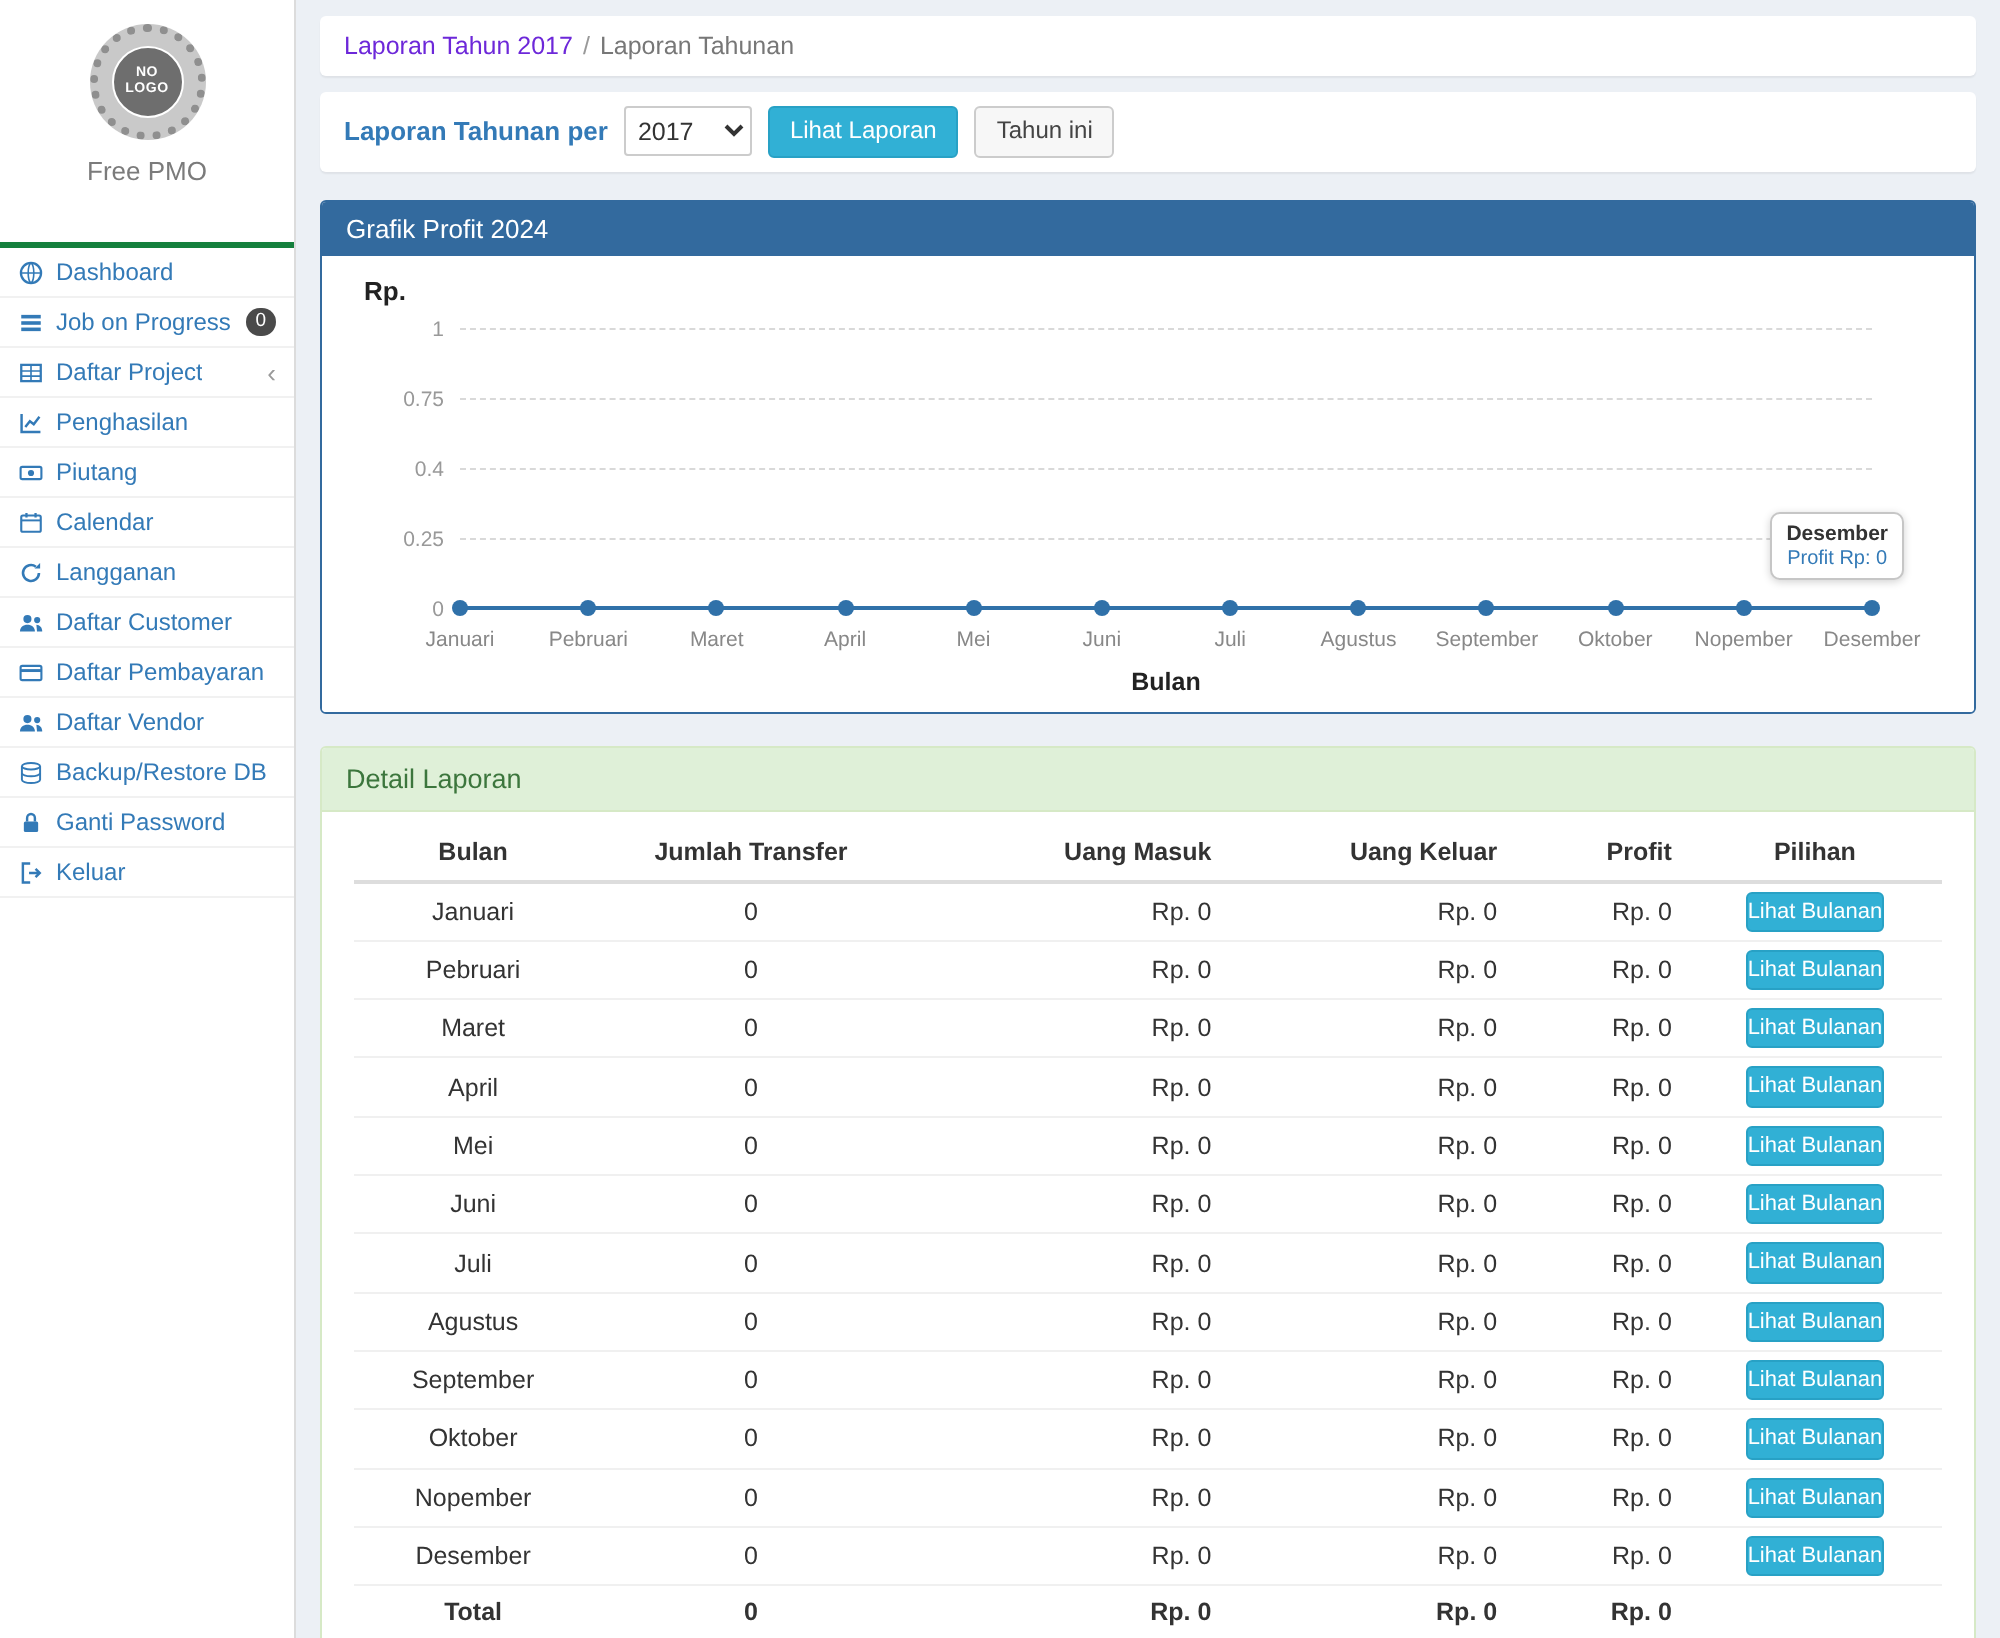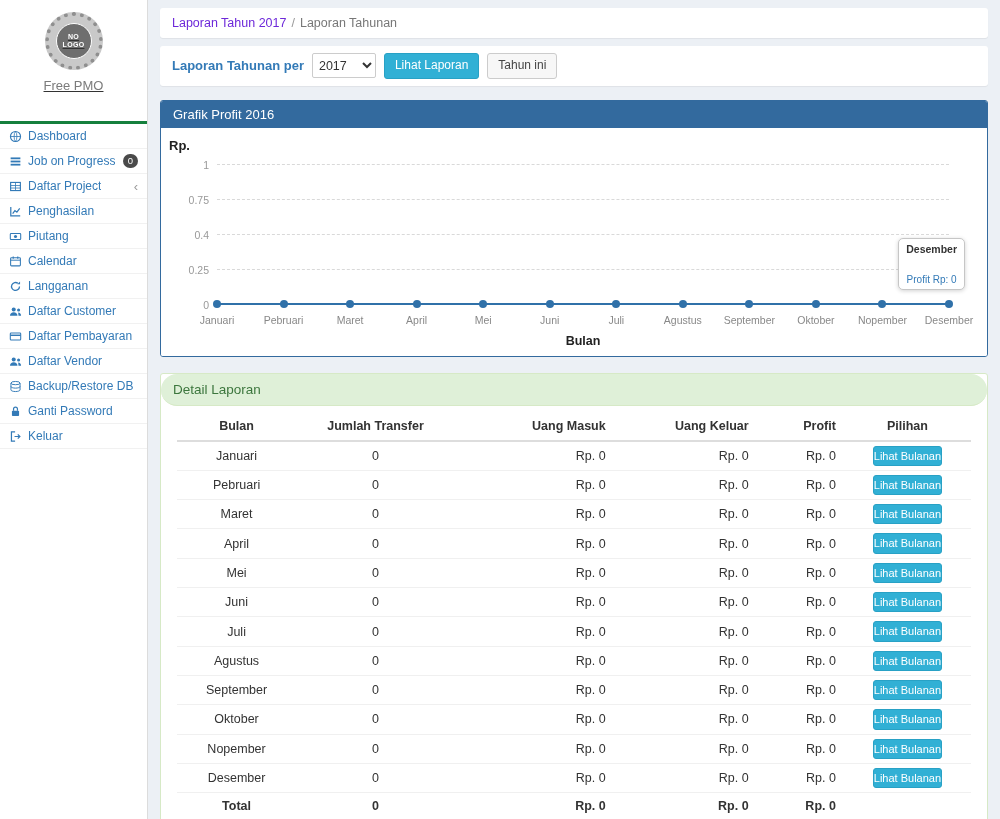--- a/index.html
+++ b/index.html
@@ -8,21 +8,21 @@
     width: 1000px; height: 819px;
     overflow: hidden;
     background: #ecf0f5;
     font-family: "Liberation Sans", "DejaVu Sans", sans-serif;
     font-size: 13px; color: #333;
   }
   .layout { display: flex; width: 100%; height: 100%; }
 
   
   .sidebar { width: 148px; min-width: 148px; background: #fff; border-right: 1px solid #dcdcdc; }
-  .brand { padding: 12px 0 8px; text-align: center; text-decoration: underline; }
+  .brand { padding: 12px 0 8px; text-align: center; }
   .logo { width: 58px; height: 58px; margin: 0 auto; border-radius: 50%;
           border: 4px dotted #8f8f8f; background: #c9c9c9;
           display: flex; align-items: center; justify-content: center; }
   .logo-inner { width: 36px; height: 36px; border-radius: 50%; background: #6e6e6e;
           color: #fff; font-size: 7px; font-weight: bold; letter-spacing: .3px;
           display: flex; align-items: center; justify-content: center;
           text-align: center; line-height: 1.15; border: 1px solid #fff; padding: 2px; }
   .brand-name { margin-top: 8px; color: #7b7b7b; font-size: 13px; }
   .menu { margin-top: 20px; border-top: 3px solid #15803d; text-align: center; }
   .menu-item { display: flex; align-items: center; gap: 6px; padding: 5px 9px;
@@ -49,44 +49,44 @@
           font-family: inherit; padding: 1px 2px; background: #fff; color: #333; width: 64px; cursor: pointer; }
   .btn { border-radius: 3px; font-size: 12px; font-family: inherit; padding: 4px 10px;
           cursor: pointer; line-height: 1.3; }
   .btn-info { background: #31b0d5; border: 1px solid #28a1c5; color: #fff; }
   .btn-default { background: #f7f7f7; border: 1px solid #ccc; color: #444; }
   .btn-xs { font-size: 11px; padding: 2px 0; }
 
   
   .chart-box { border: 1px solid #336a9e; border-radius: 3px; overflow: hidden; background: #fff; }
   .chart-header { background: #336a9e; color: #fff; padding: 6px 12px; font-size: 13px; }
-  .chart-body { padding: 10px 6px 6px; background: #fff; }
+  .chart-body { padding: 10px 19px 6px; background: #fff; }
   .chart-wrap { position: relative; height: 212px; }
   .y-axis-title { position: absolute; left: 2px; top: 0; font-weight: bold; font-size: 13px; color: #222; }
   .plot { position: absolute; left: 50px; right: 32px; top: 26px; height: 140px; }
   .gridline { position: absolute; left: 0; right: 0; height: 0; border-top: 1px dashed #d9d9d9; }
   .tick-label { position: absolute; left: -46px; top: 0; width: 38px; transform: translateY(-50%);
           text-align: right; font-size: 10.5px; color: #999; }
   .line-svg { position: absolute; left: 0; top: 0; width: 100%; height: 100%; overflow: visible; }
   .dot { position: absolute; width: 8px; height: 8px; border-radius: 50%; background: #3071a9;
           transform: translate(-50%,-50%); }
   .tooltip { position: absolute; right: -16px; bottom: 14px; background: #fff;
           border: 1px solid #c6c6c6; border-radius: 5px; box-shadow: 0 1px 4px rgba(0,0,0,.18);
           padding: 4px 7px; text-align: center; z-index: 2; }
   .tt-title { font-size: 10.5px; font-weight: bold; color: #333; white-space: nowrap; }
-  .tt-value { font-size: 10px; color: #337ab7; white-space: nowrap; margin-top: 19px; }
+  .tt-value { font-size: 10px; color: #337ab7; white-space: nowrap; margin-top: 1px; }
   .x-labels { position: absolute; left: 50px; right: 32px; top: 176px; height: 14px; }
   .x-labels span { position: absolute; transform: translateX(-50%); font-size: 10.5px; color: #888; white-space: nowrap; }
   .x-axis-title { position: absolute; left: 50px; right: 32px; top: 196px; text-align: center;
           font-weight: bold; font-size: 12.5px; color: #222; }
 
   
   .panel-success { margin-top: 16px; background: #fff; border: 1px solid #d6e9c6; border-radius: 3px; overflow: hidden; }
   .panel-heading { background: #dff0d8; color: #3c763d; padding: 8px 12px; font-size: 13.5px;
-          border-bottom: 1px solid #d6e9c6; border-radius: 16px; }
+          border-bottom: 1px solid #d6e9c6; }
   .panel-body { padding: 6px 16px 14px; }
   .report-table { width: 100%; border-collapse: collapse; font-size: 12.5px; }
   .report-table th { padding: 7px 8px; border-bottom: 2px solid #ddd; font-weight: bold; }
   .report-table td { padding: 4px 8px; border-bottom: 1px solid #f0f0f0; }
   .report-table tfoot td { font-weight: bold; border-bottom: none; padding: 6px 8px; }
   .c { text-align: center; } .r { text-align: right; }
 
   .svg-defs { position: absolute; width: 0; height: 0; overflow: hidden; }
 </style>
 </head>
@@ -276,21 +276,21 @@
     <div class="box filter-box">
       <span class="filter-label">Laporan Tahunan per</span>
       <select class="year-select">
         <option>2017</option>
       </select>
       <button class="btn btn-info">Lihat Laporan</button>
       <button class="btn btn-default">Tahun ini</button>
     </div>
 
     <section class="chart-box">
-      <header class="chart-header">Grafik Profit 2016</header>
+      <header class="chart-header">Grafik Profit 2024</header>
       <div class="chart-body">
         <div class="chart-wrap">
           <span class="y-axis-title">Rp.</span>
           <div class="plot">
             <div class="tooltip">
               <div class="tt-title">Desember</div>
               <div class="tt-value">Profit Rp: 0</div>
             </div>
           <div class="gridline" style="top: 100%;">
                 <span class="tick-label">0</span>

